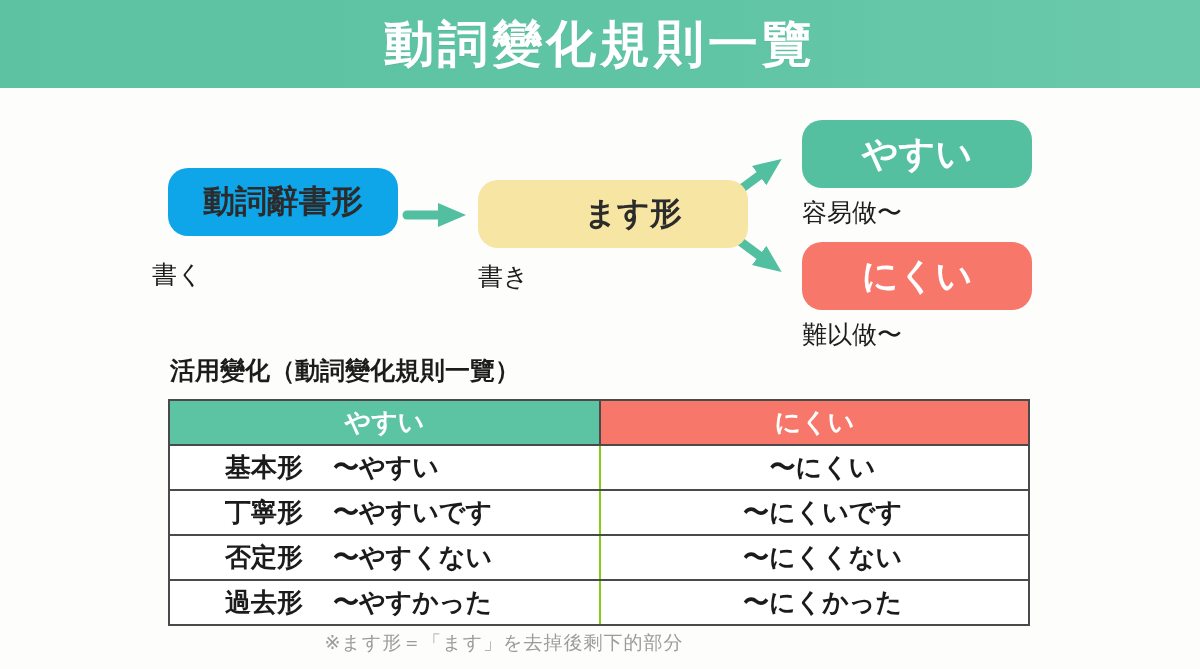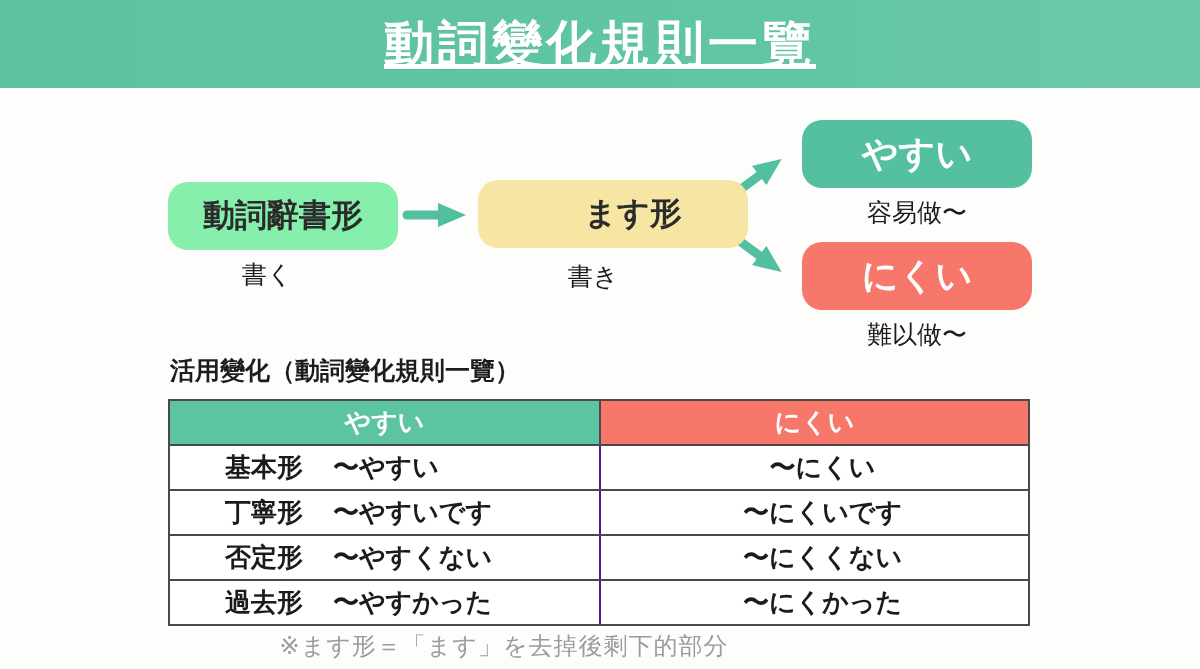--- a/index.html
+++ b/index.html
@@ -24,41 +24,39 @@
     width: 1200px; height: 88px;
     background: linear-gradient(90deg, #5cc2a2 0%, #60c5a5 60%, #6bc9ab 100%);
     display: flex; align-items: center; justify-content: center;
   }
   .banner-title {
     color: #ffffff;
     font-size: 50px;
     font-weight: bold;
     letter-spacing: 4px;
     text-shadow: 0 1px 1px rgba(0,0,0,0.05);
-    text-decoration: underline;
   }
   
   .fbox {
     position: absolute;
     height: 68px;
     width: 230px;
     border-radius: 20px;
     display: flex; align-items: center; justify-content: center;
     font-weight: bold;
     font-size: 32px;
     color: #2b2b2b;
   }
-  .fbox-dict   { left: 168px; top: 182px; background: #86efac; }
+  .fbox-dict   { left: 168px; top: 168px; background: #0ea5e9; }
   .fbox-masu   { left: 478px; top: 180px; background: #f6e5a3; padding-left: 40px; }
   .fbox-yasui  { left: 802px; top: 120px; background: #54c0a0; color: #ffffff; font-size: 36px; }
   .fbox-nikui  { left: 802px; top: 242px; background: #f7786a; color: #ffffff; font-size: 36px; }
   .fcaption {
     position: absolute;
     width: 230px;
-    text-align: center;
     font-size: 25px;
     color: #1d1d1d;
     font-weight: 500;
   }
   .cap-dict  { left: 152px; top: 258px; }
   .cap-masu  { left: 478px; top: 260px; }
   .cap-yasui { left: 802px; top: 196px; }
   .cap-nikui { left: 802px; top: 318px; }
   .arrow-overlay {
     position: absolute; left: 0; top: 0;
@@ -88,32 +86,32 @@
   }
   .conj-row + .conj-row { border-top: 2px solid #4a4a4a; }
   .conj-cell {
     display: flex; align-items: center;
     font-size: 26px;
     font-weight: bold;
     color: #1b1b1b;
     box-sizing: border-box;
     padding-left: 16px;
   }
-  .conj-cell.left-col  { border-right: 2px solid #4c1d95; padding-left: 55px; gap: 30px; }
+  .conj-cell.left-col  { border-right: 2px solid #84cc16; padding-left: 55px; gap: 30px; }
   .conj-cell.right-col { justify-content: center; }
   .conj-head .conj-cell { justify-content: center; color: #ffffff; padding-left: 0; }
   .conj-head .head-yasui { background: #5cc3a3; border-right: 2px solid #4a4a4a; }
   .conj-head .head-nikui { background: #f7786a; }
   
   .footer-note {
     position: absolute;
     left: 0; top: 630px;
     width: 1008px;
     text-align: center;
-    font-size: 24px;
+    font-size: 19px;
     color: #9b9b9b;
     letter-spacing: 1px;
   }
 </style>
 </head>
 <body>
 
 <div class="page">
 
   <div class="banner">

